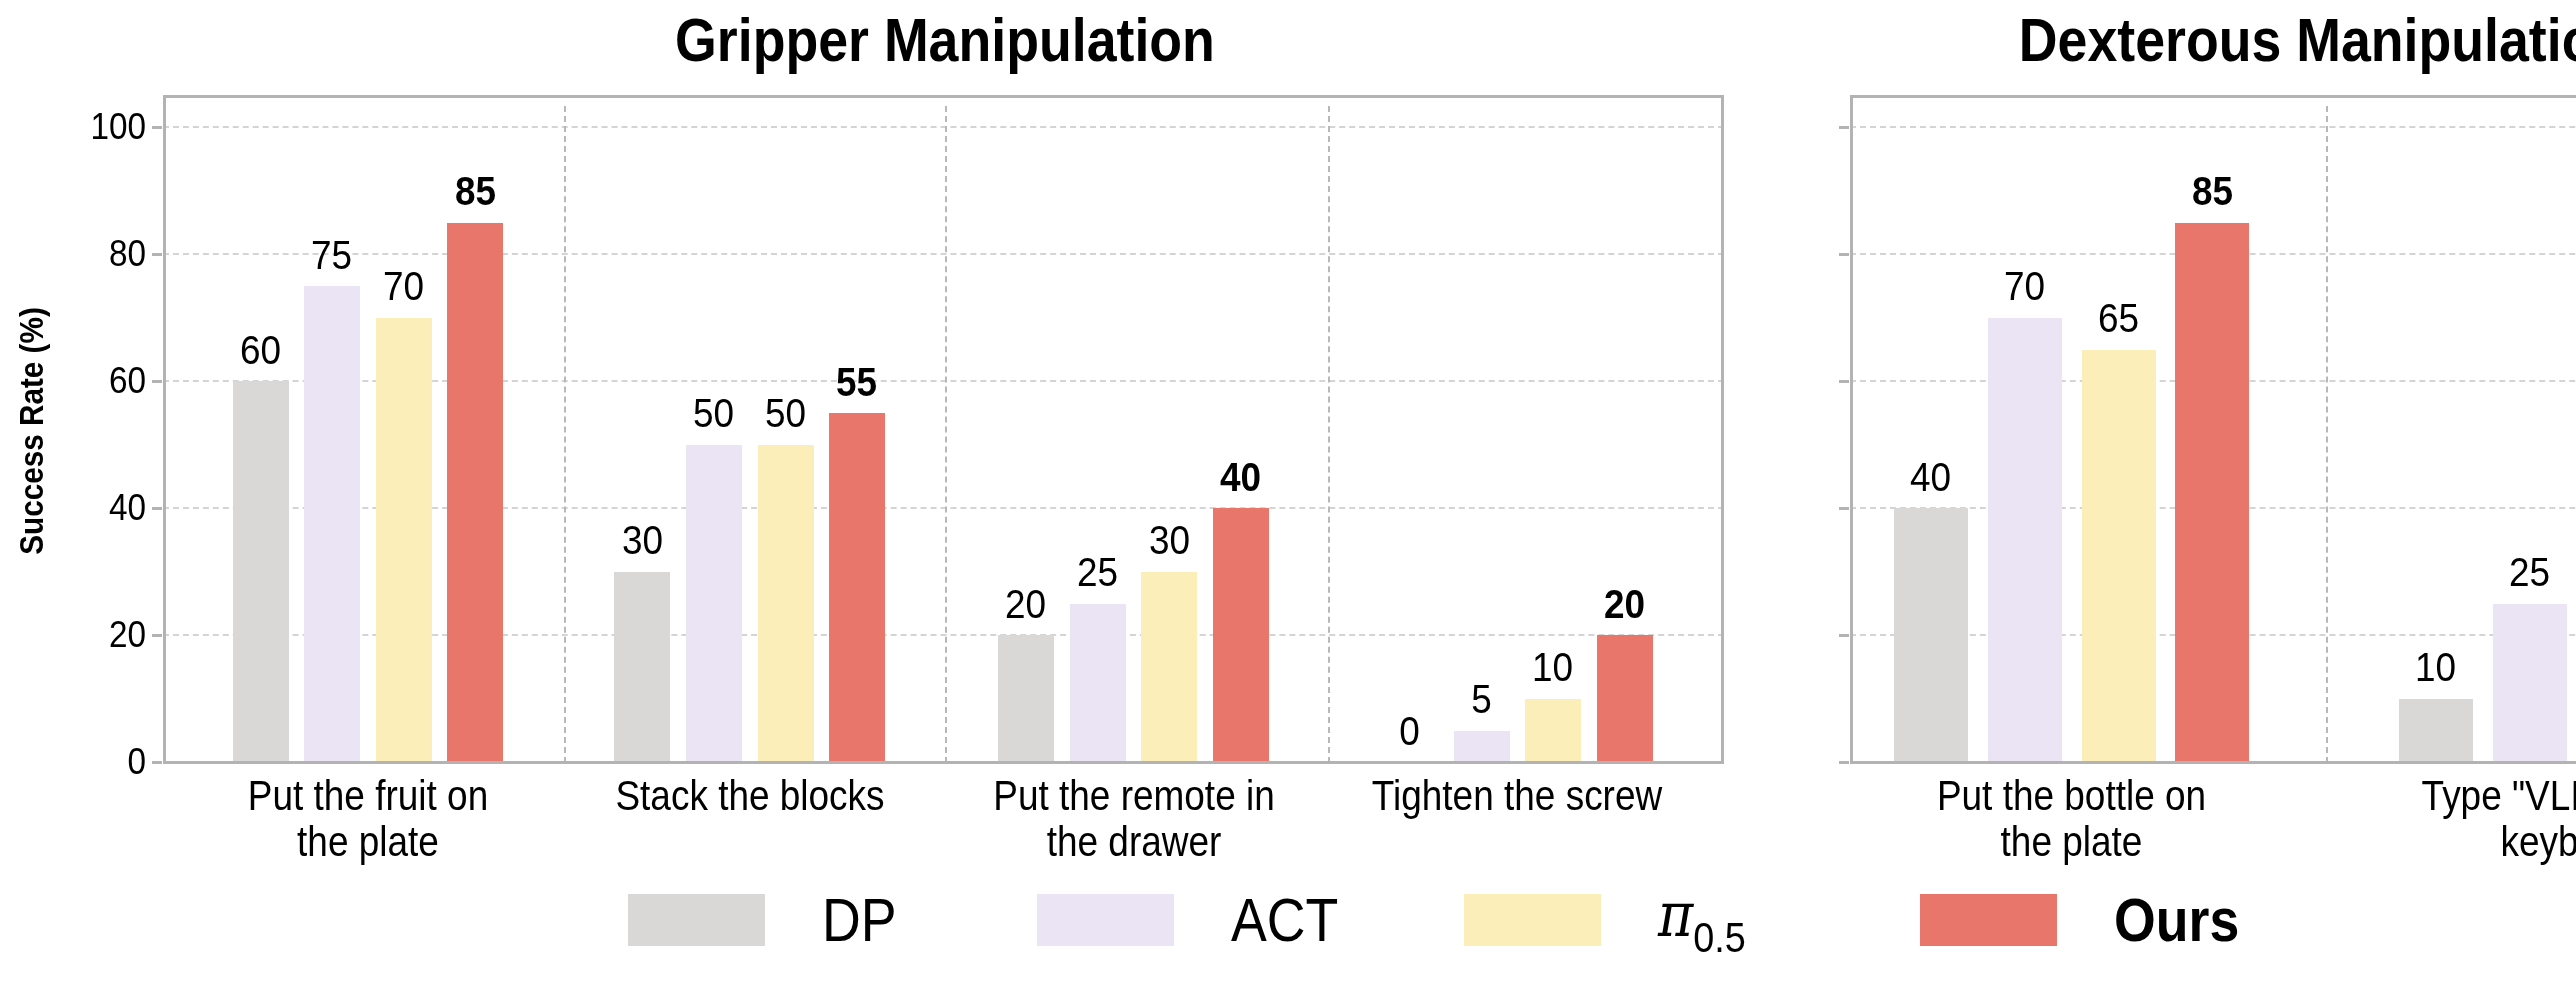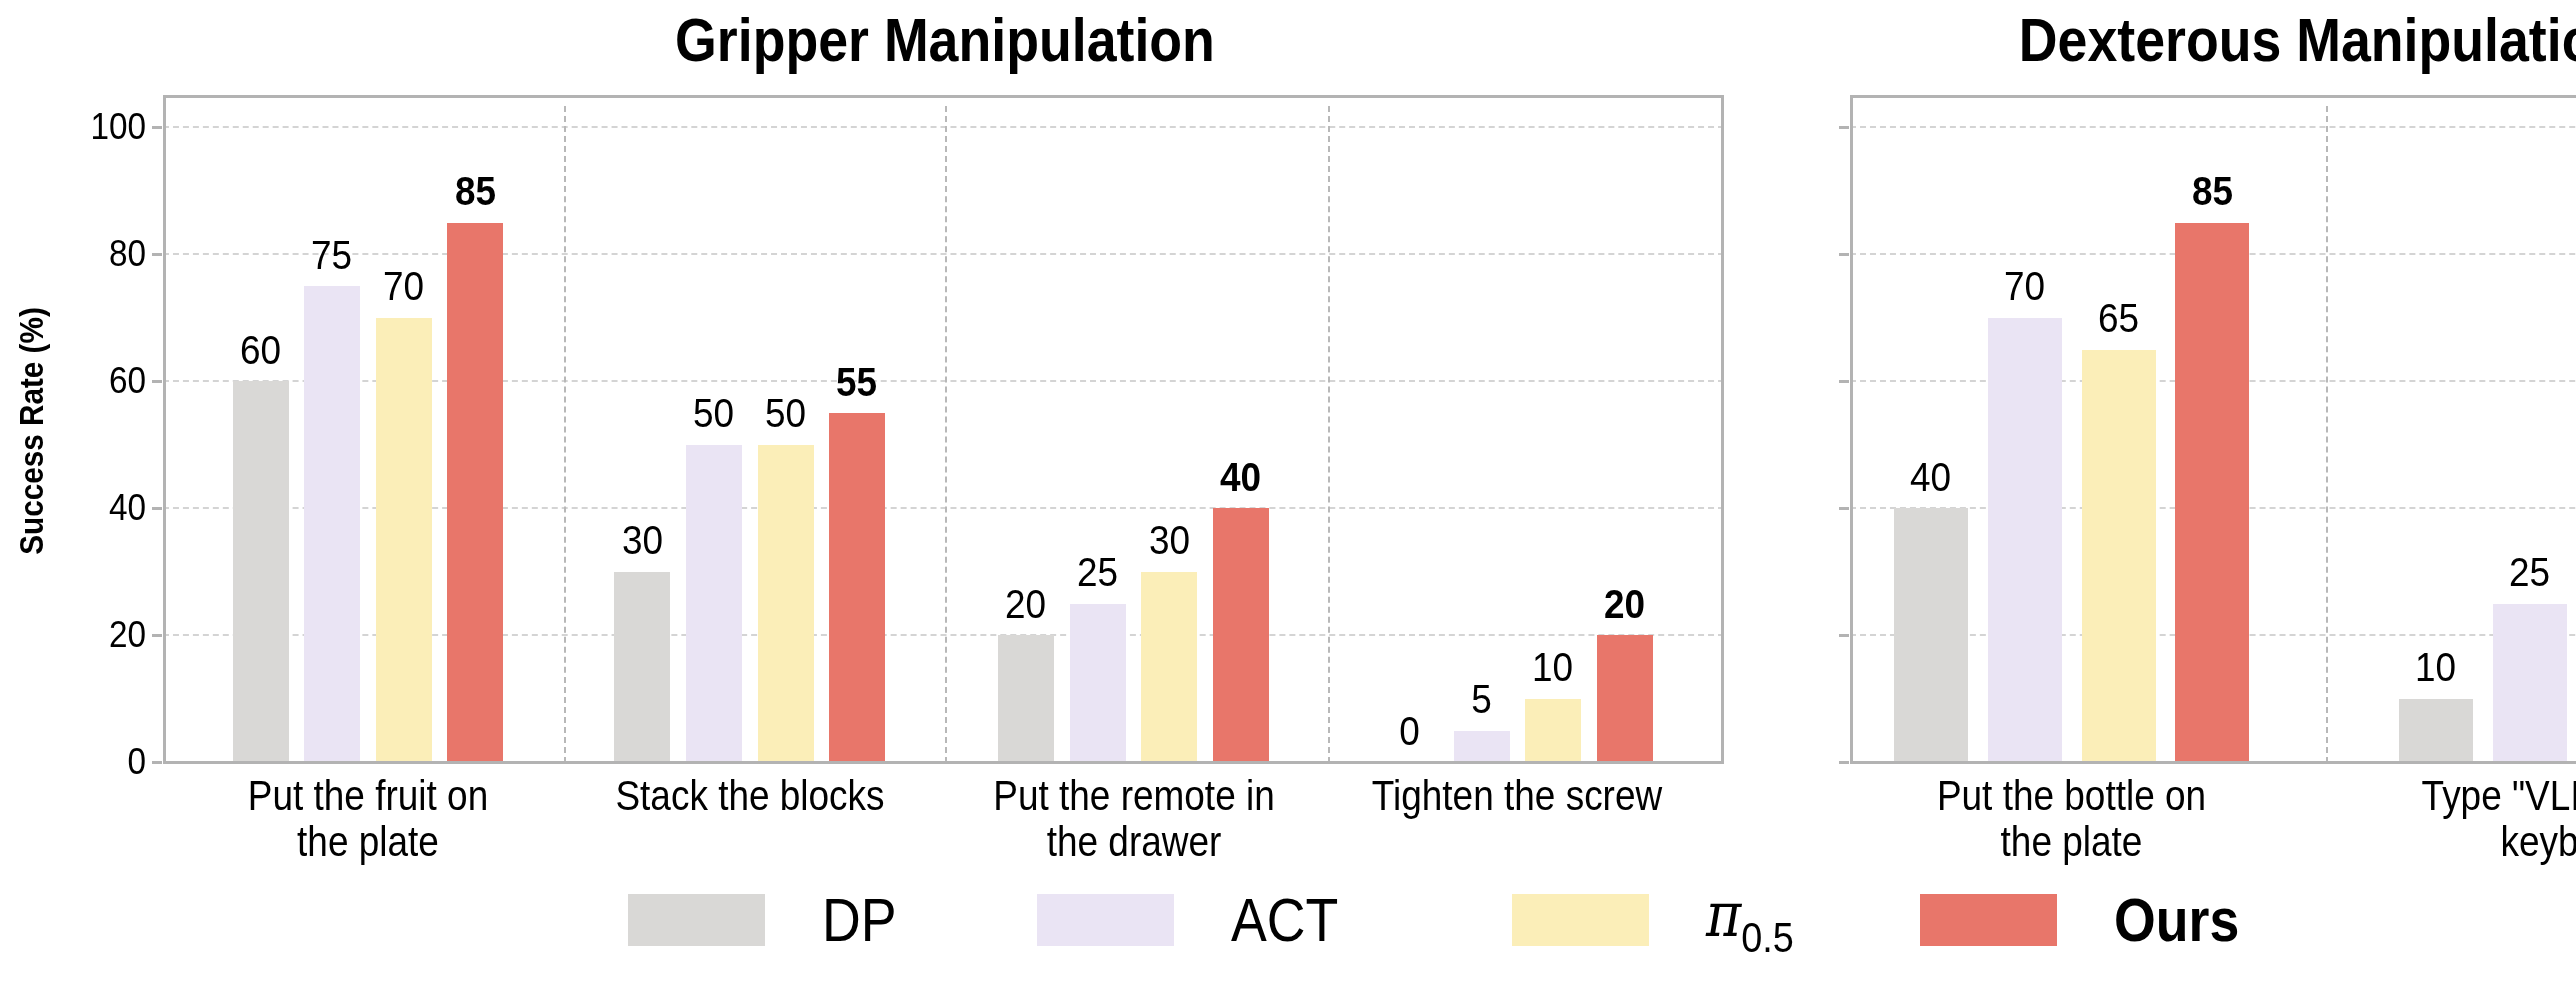--- a/index.html
+++ b/index.html
@@ -38,21 +38,21 @@
 <div id="right-plot"></div>
 
 <div class="legend-item" style="left:628px;">
   <div class="swatch" style="background:#D9D8D6;"></div>
   <span class="legend-label">DP</span>
 </div>
 <div class="legend-item" style="left:1037px;">
   <div class="swatch" style="background:#EAE4F4;"></div>
   <span class="legend-label">ACT</span>
 </div>
-<div class="legend-item" style="left:1512px;">
+<div class="legend-item" style="left:1464px;">
   <div class="swatch" style="background:#FBEEB8;"></div>
   <span class="legend-label">
     <span class="pi">π</span><span class="sub">0.5</span>
   </span>
 </div>
 <div class="legend-item" style="left:1920px;">
   <div class="swatch" style="background:#E8766A;"></div>
   <span class="legend-label bold">Ours</span>
 </div>
 

